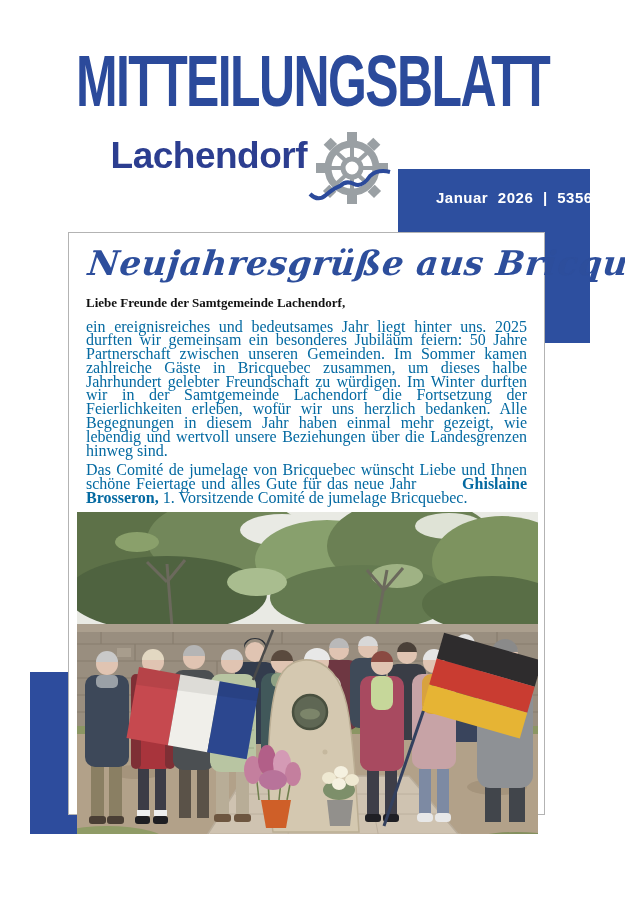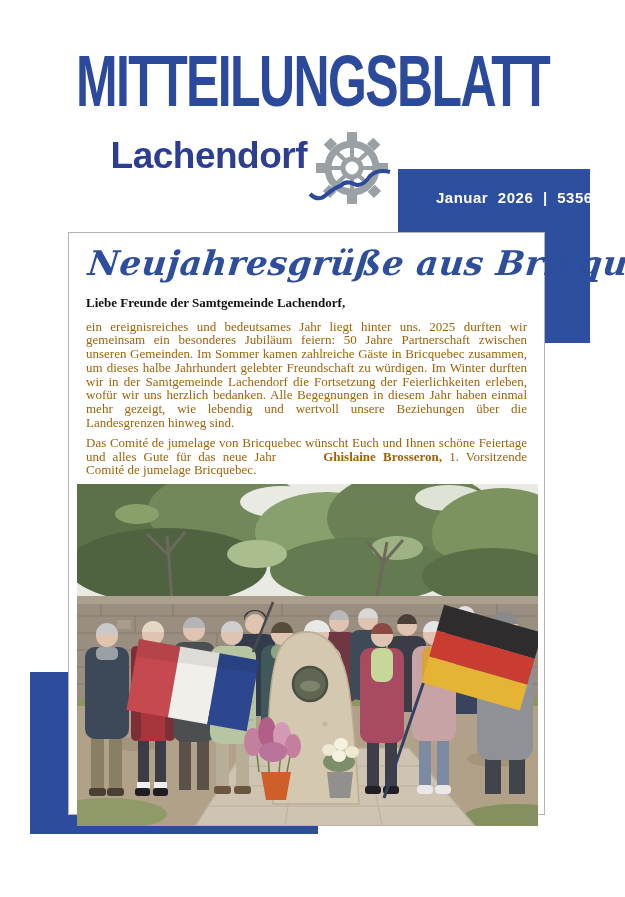--- a/index.html
+++ b/index.html
@@ -25,22 +25,22 @@
   .accent-bottom-left{position:absolute;left:30px;top:672px;width:288px;height:201px;background:#2d4c9d;z-index:1;}
 
   
   .card{position:absolute;left:68px;top:232px;width:477px;height:583px;background:#ffffff;
         border:1px solid #b3b3b3;box-sizing:border-box;z-index:2;}
   .headline{margin:9px 17px 0;font-family:"DejaVu Serif",serif;font-style:italic;font-weight:bold;
             font-size:34px;line-height:1.25;color:#2d4e9c;transform:skewX(-6deg);
             transform-origin:left bottom;letter-spacing:0.5px;white-space:nowrap;}
   .salutation{margin:10px 17px 0;font-family:"Liberation Serif",serif;font-weight:bold;
               font-size:13px;color:#111111;}
-  .body-par{margin:9px 17px 0;font-family:"Liberation Serif",serif;font-size:13px;
-            line-height:13.8px;text-align:justify;color:#a16207;}
+  .body-par{margin:9px 17px 0;font-family:"Liberation Serif",serif;font-size:16px;
+            line-height:13.8px;text-align:justify;color:#0369a1;}
   .body-par + .body-par{margin-top:6px;}
   .bold-name{font-weight:bold;margin-left:40px;}
   .photo-frame{margin:7px 8px 0;width:461px;height:342px;display:block;}
   .photo-frame svg{display:block;width:461px;height:342px;}
 </style>
 </head>
 <body>
 
 <div class="page">
 
@@ -81,21 +81,21 @@
   <div class="accent-right">
     <div class="issue-badge">Januar 2026 | 5356</div>
   </div>
 
   <div class="accent-bottom-left"></div>
 
   <div class="card">
     <div class="headline">Neujahresgrüße aus Bricquebec</div>
     <div class="salutation">Liebe Freunde der Samtgemeinde Lachendorf,</div>
     <p class="body-par">ein ereignisreiches und bedeutsames Jahr liegt hinter uns. 2025 durften wir gemeinsam ein besonderes Jubiläum feiern: 50 Jahre Partnerschaft zwischen unseren Gemeinden. Im Sommer kamen zahlreiche Gäste in Bricquebec zusammen, um dieses halbe Jahrhundert gelebter Freundschaft zu würdigen. Im Winter durften wir in der Samtgemeinde Lachendorf die Fortsetzung der Feierlichkeiten erleben, wofür wir uns herzlich bedanken. Alle Begegnungen in diesem Jahr haben einmal mehr gezeigt, wie lebendig und wertvoll unsere Beziehungen über die Landesgrenzen hinweg sind.</p>
-    <p class="body-par"><span>Das Comité de jumelage von Bricquebec wünscht Euch und Ihnen schöne Feiertage und alles Gute für das neue Jahr </span><span class="bold-name">Ghislaine Brosseron,</span><span> 1. Vorsitzende Comité de jumelage Bricquebec.</span></p>
+    <p class="body-par"><span>Das Comité de jumelage von Bricquebec wünscht Liebe und Ihnen schöne Feiertage und alles Gute für das neue Jahr </span><span class="bold-name">Ghislaine Brosseron,</span><span> 1. Vorsitzende Comité de jumelage Bricquebec.</span></p>
 
     <div class="photo-frame">
       <svg viewBox="0 0 461 342" preserveAspectRatio="none">
         <rect x="0" y="0" width="461" height="120" fill="#e9eae4"></rect>
         <g>
           <ellipse cx="45" cy="42" rx="95" ry="58" fill="#5d7148"></ellipse>
           <ellipse cx="150" cy="28" rx="80" ry="42" fill="#72875a"></ellipse>
           <ellipse cx="205" cy="18" rx="42" ry="16" fill="#e9eae4"></ellipse>
           <ellipse cx="250" cy="48" rx="72" ry="40" fill="#88a06d"></ellipse>
           <ellipse cx="335" cy="34" rx="85" ry="48" fill="#6b8054"></ellipse>

